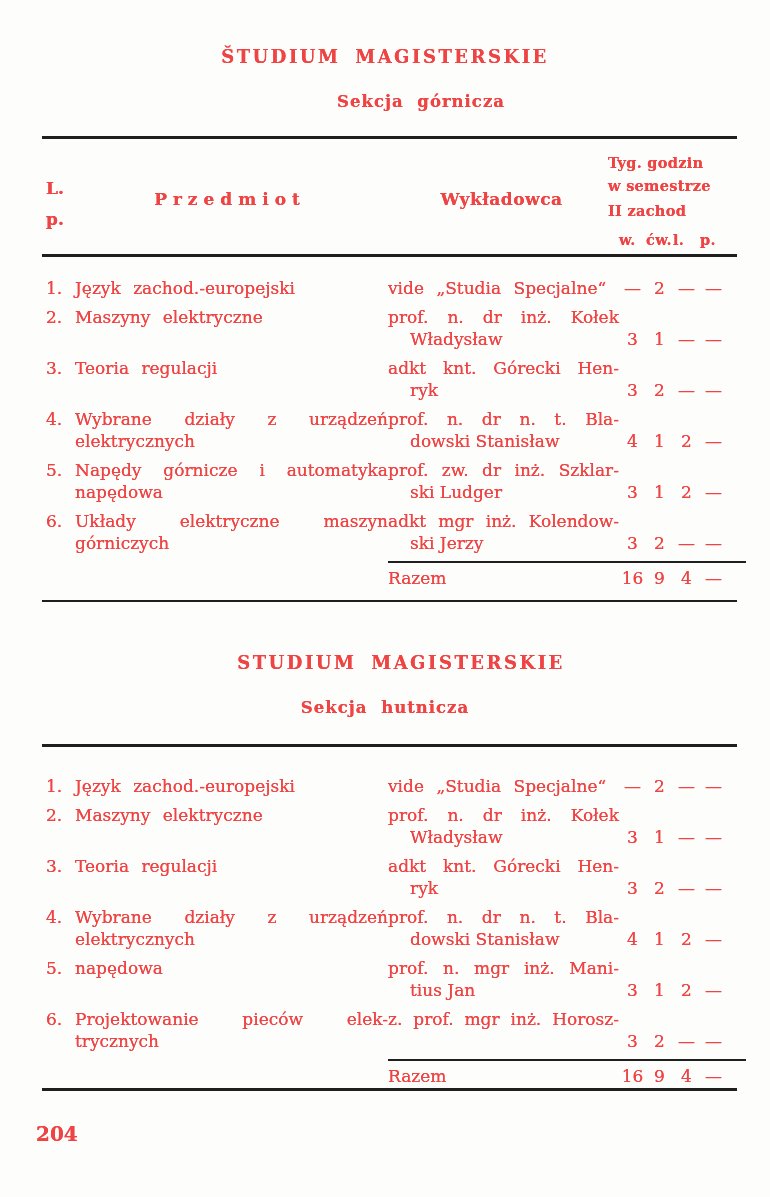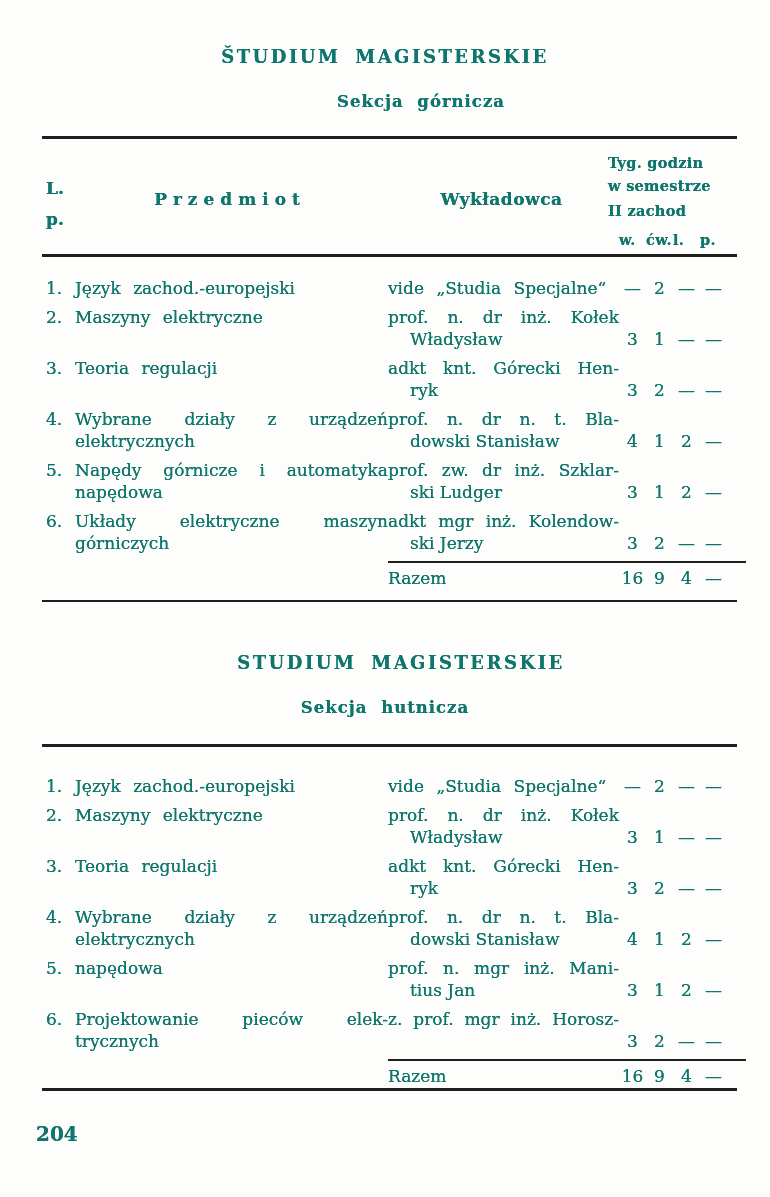--- a/index.html
+++ b/index.html
@@ -1,20 +1,20 @@
 <!DOCTYPE html>
 <html><head>
 <meta charset="utf-8">
 <style>
   html,body{margin:0;padding:0;background:#e8e8e8;}
   .page{
     position:relative;
     width:770px;height:1197px;
     background:#fdfdfc;
-    color:#0f766e;
+    color:#ef4444;
     font-family:"DejaVu Serif","Liberation Serif",serif;
     font-size:17px;
     text-shadow:0 0 .5px currentColor;
     overflow:hidden;
   }
   
   .rule{position:absolute;left:42px;width:695px;background:#1f1f1f;}
   .rule.r1{top:136px;height:3px;}
   .rule.r2{top:254px;height:3px;}
   .rule.r3{top:600px;height:2px;}

